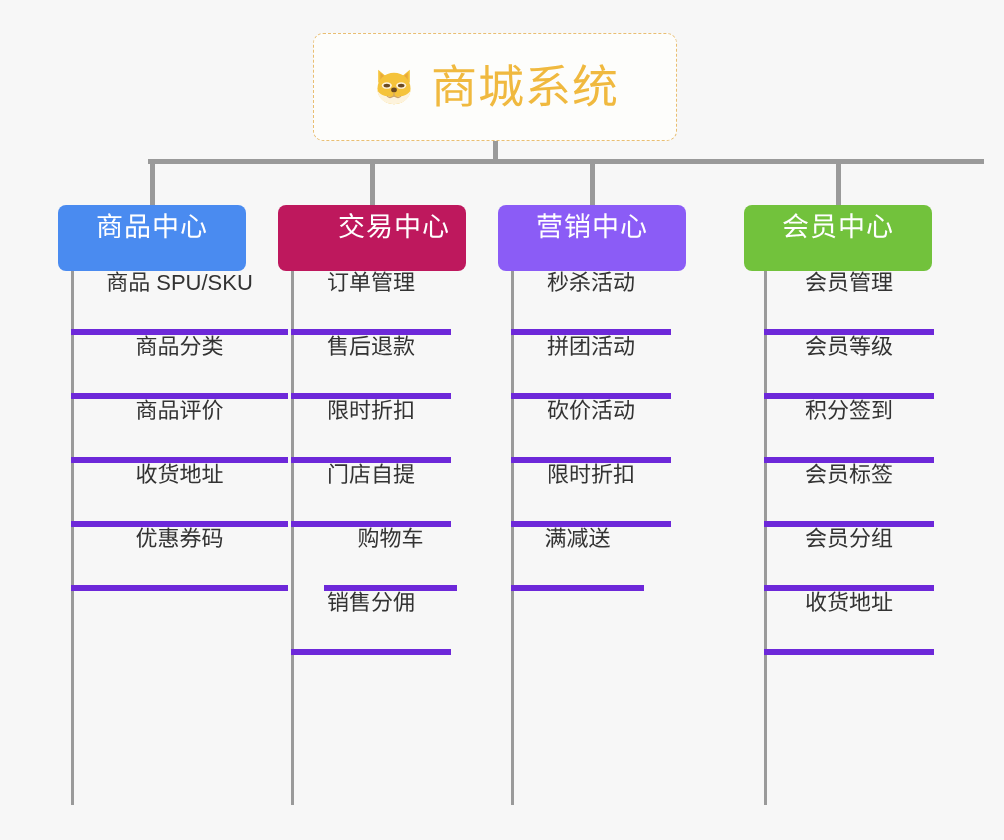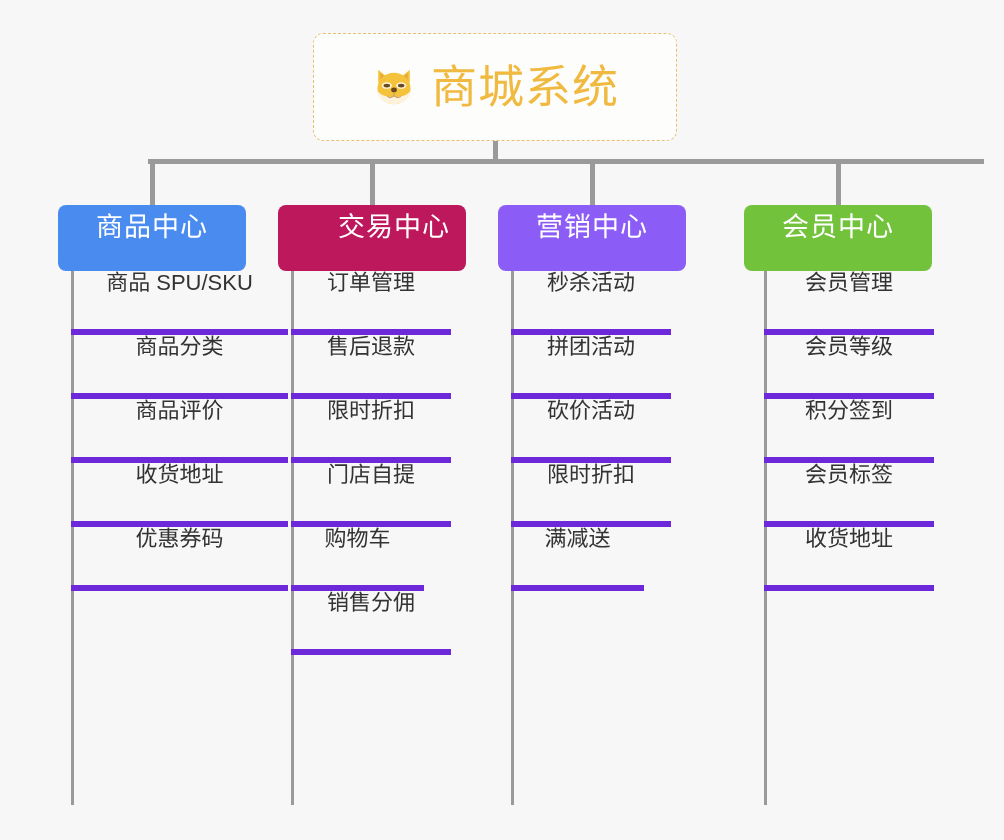--- a/index.html
+++ b/index.html
@@ -144,21 +144,21 @@
     line-height: 1.1;
   }
 
   
   .col-0 .leaf { width: 217px; }
   .col-1 .leaf { width: 160px; }
   .col-2 .leaf { width: 160px; }
   .col-3 .leaf { width: 170px; }
 
   .col-0 .leaf-0 { width: 217px; }
-  .col-1 .leaf-4 { width: 133px; }
+  .col-1 .leaf-4 { width: 133px; margin-left: 33px; }
   .col-2 .leaf-5 { width: 133px; }
 </style>
 </head>
 <body style="background: rgb(247, 247, 247);">
 
 <div id="mindmap">
 
   <div class="root-node" style="border-color: rgb(233, 190, 114);">
     <svg class="shiba-icon" viewBox="0 0 64 64">
       <path d="M10 8 L10 26 L22 18 Z" fill="#f5c33b"></path>
@@ -273,19 +273,22 @@
         </div>
       <div class="leaf leaf-1">
           <span class="leaf-label">会员等级</span>
         </div>
       <div class="leaf leaf-2">
           <span class="leaf-label">积分签到</span>
         </div>
       <div class="leaf leaf-3">
           <span class="leaf-label">会员标签</span>
         </div>
+      <div class="leaf leaf-4">
+          <span class="leaf-label">会员分组</span>
+        </div>
       <div class="leaf leaf-5">
           <span class="leaf-label">收货地址</span>
         </div>
     </div>
   </div>
 
 </div>
 
 </body></html>

